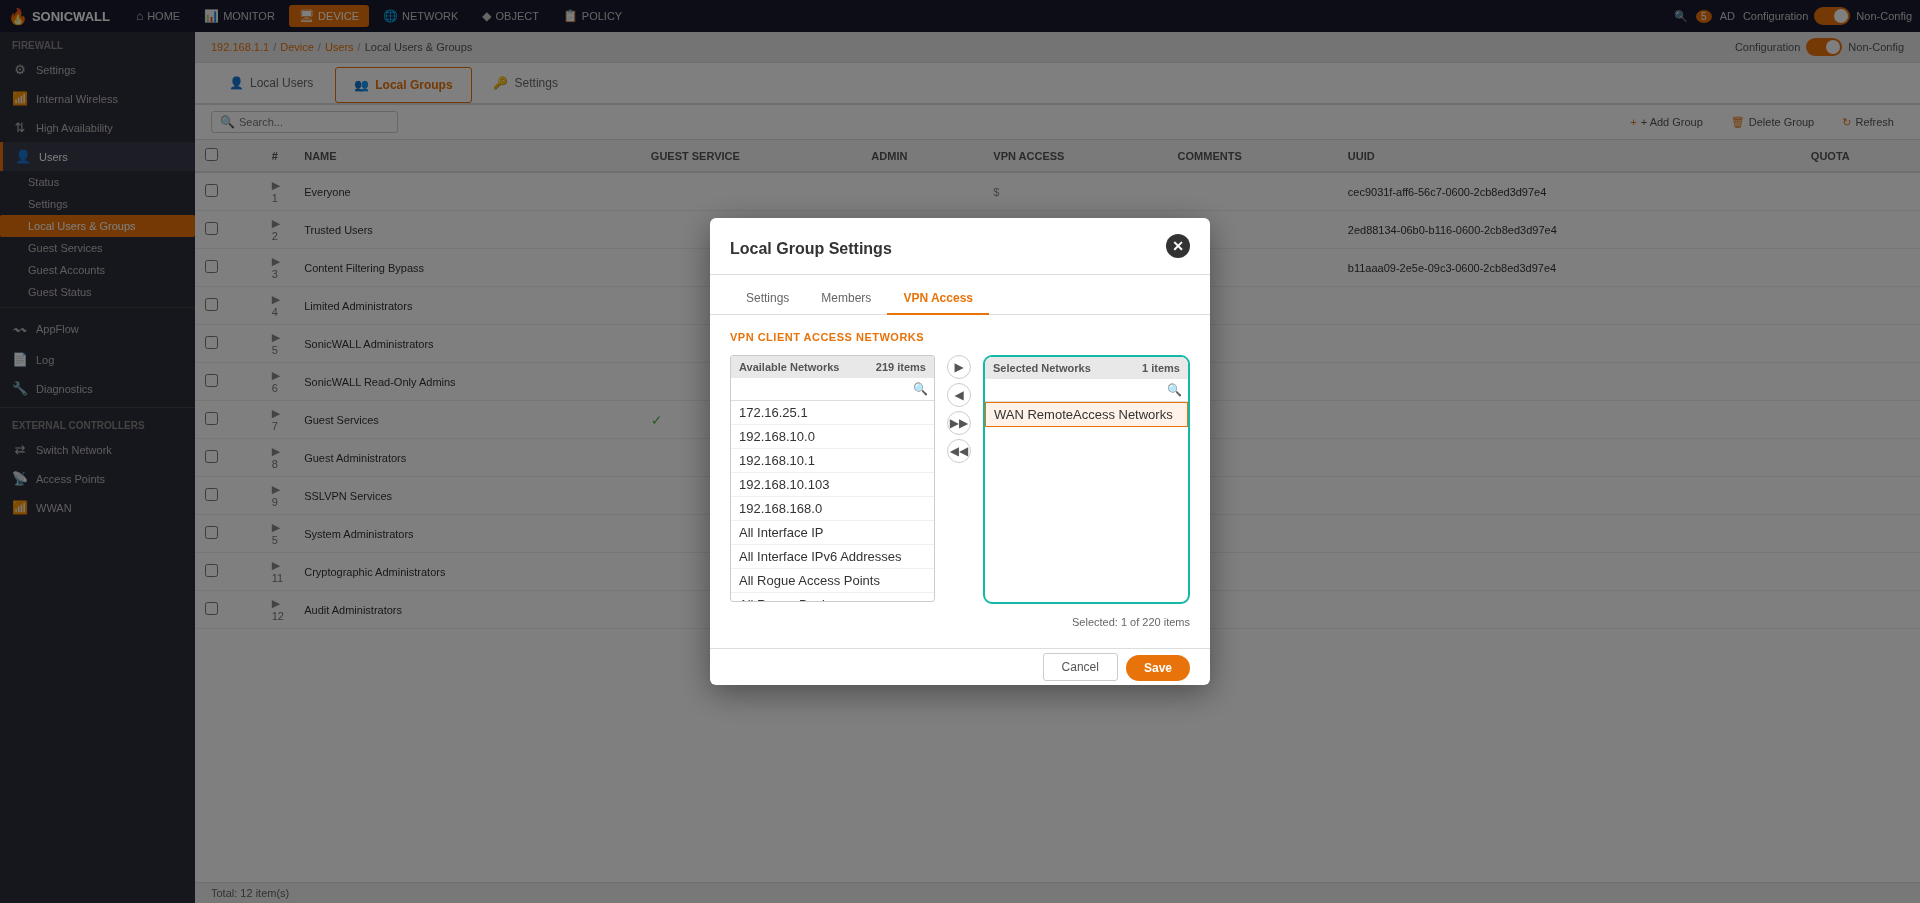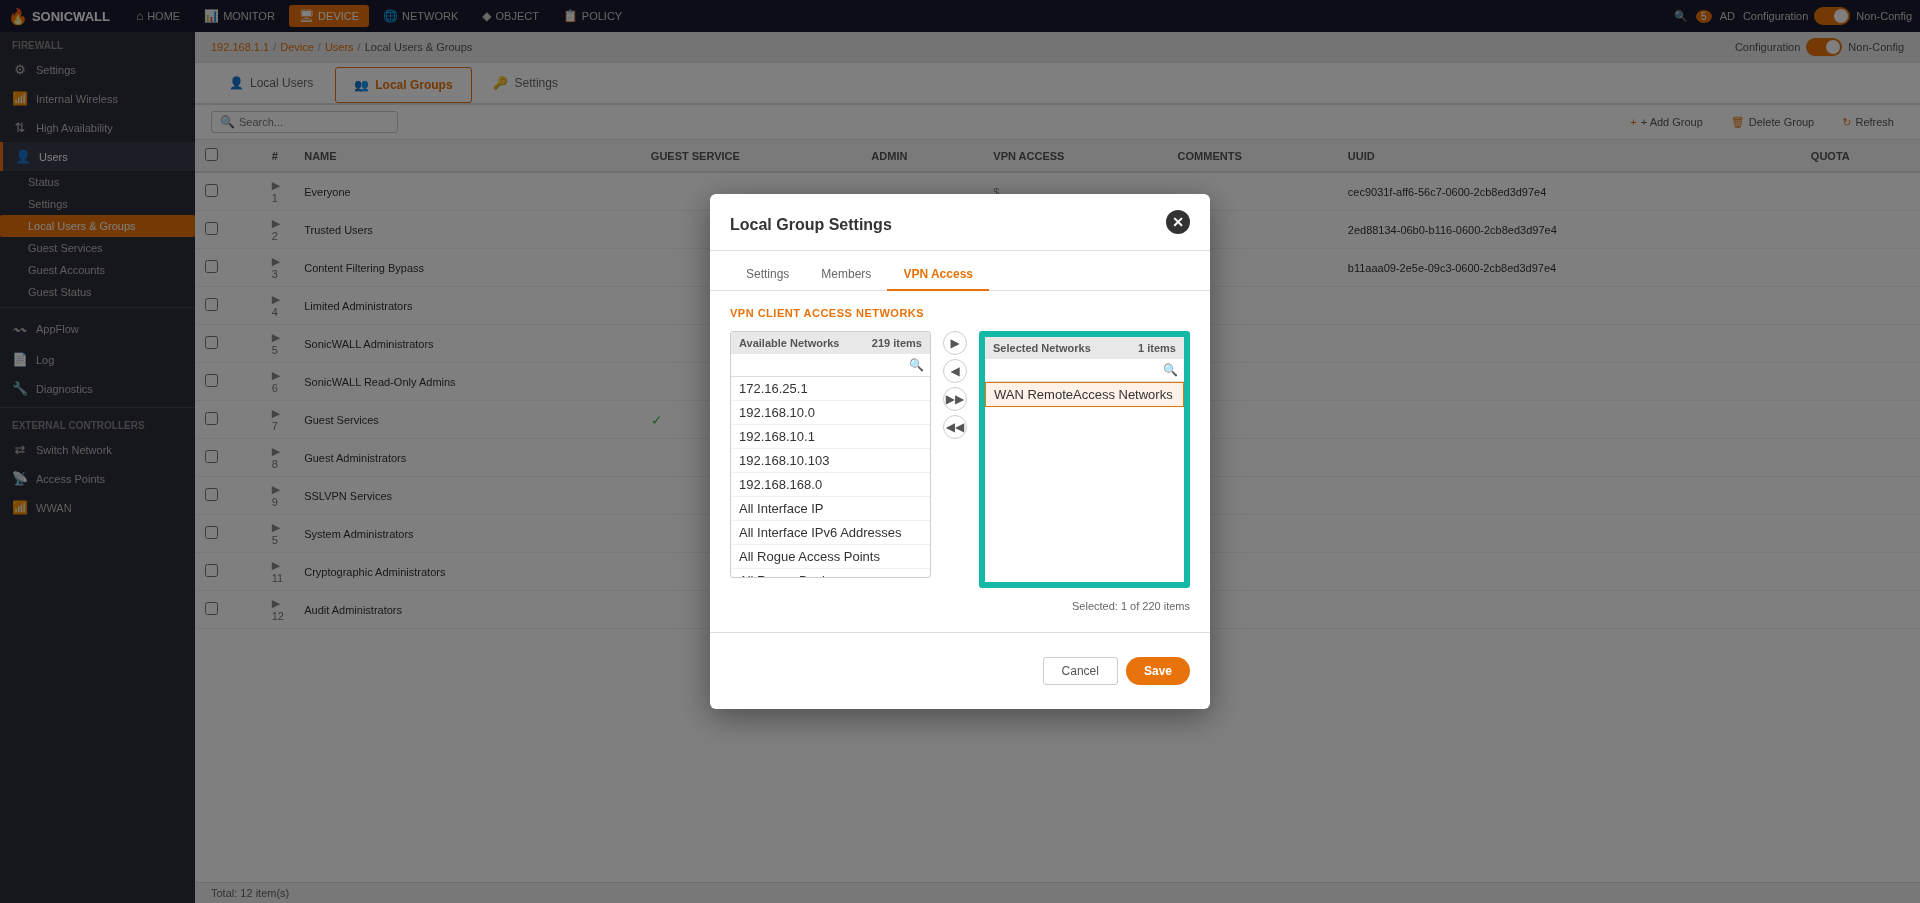--- a/index.html
+++ b/index.html
@@ -149,35 +149,35 @@
     .panel-search {
       padding: 4px 6px; border-bottom: 1px solid #ddd; display: flex; align-items: center;
     }
     .panel-search input { border: none; outline: none; font-size: 11px; width: 100%; }
     .panel-list { height: 200px; overflow-y: auto; }
     .panel-list-item {
       padding: 4px 8px; font-size: 13px; cursor: pointer; color: #333;
       border-bottom: 1px solid #f0f0f0;
     }
     .panel-list-item.selected { background: #fff2e8; border: 1px solid #e8730a; }
-    .selected-panel { flex: 1; border: 6px solid #14b8a6; border-radius: 3px; overflow: hidden; }
+    .selected-panel { flex: 1; border: 2px solid #14b8a6; border-radius: 9px; overflow: hidden; }
 
     .arrow-buttons {
       display: flex; flex-direction: column; gap: 4px; justify-content: center; align-items: center;
       padding: 0 4px;
     }
     .arrow-btn {
       width: 24px; height: 24px; border: 1px solid #ccc; border-radius: 50%; background: #fff;
       display: flex; align-items: center; justify-content: center; cursor: pointer; font-size: 12px; color: #555;
     }
 
     .selected-count { font-size: 11px; color: #666; text-align: right; padding: 4px 0; margin-top: 8px; }
 
     .modal-footer {
-      padding: 24px 20px; border-top: 1px solid #ddd; display: flex; justify-content: flex-end; gap: 8px;
+      padding: 4px 20px; border-top: 1px solid #ddd; display: flex; justify-content: flex-end; gap: 8px; align-items: flex-end;
     }
     .btn-cancel {
       padding: 6px 18px; border: 1px solid #ccc; border-radius: 3px; background: #fff;
       cursor: pointer; font-size: 12px; color: #555;
     }
     .btn-save {
       padding: 6px 18px; border: none; border-radius: 14px; background: #e8730a;
       cursor: pointer; font-size: 12px; color: #fff; font-weight: bold;
     }
 

